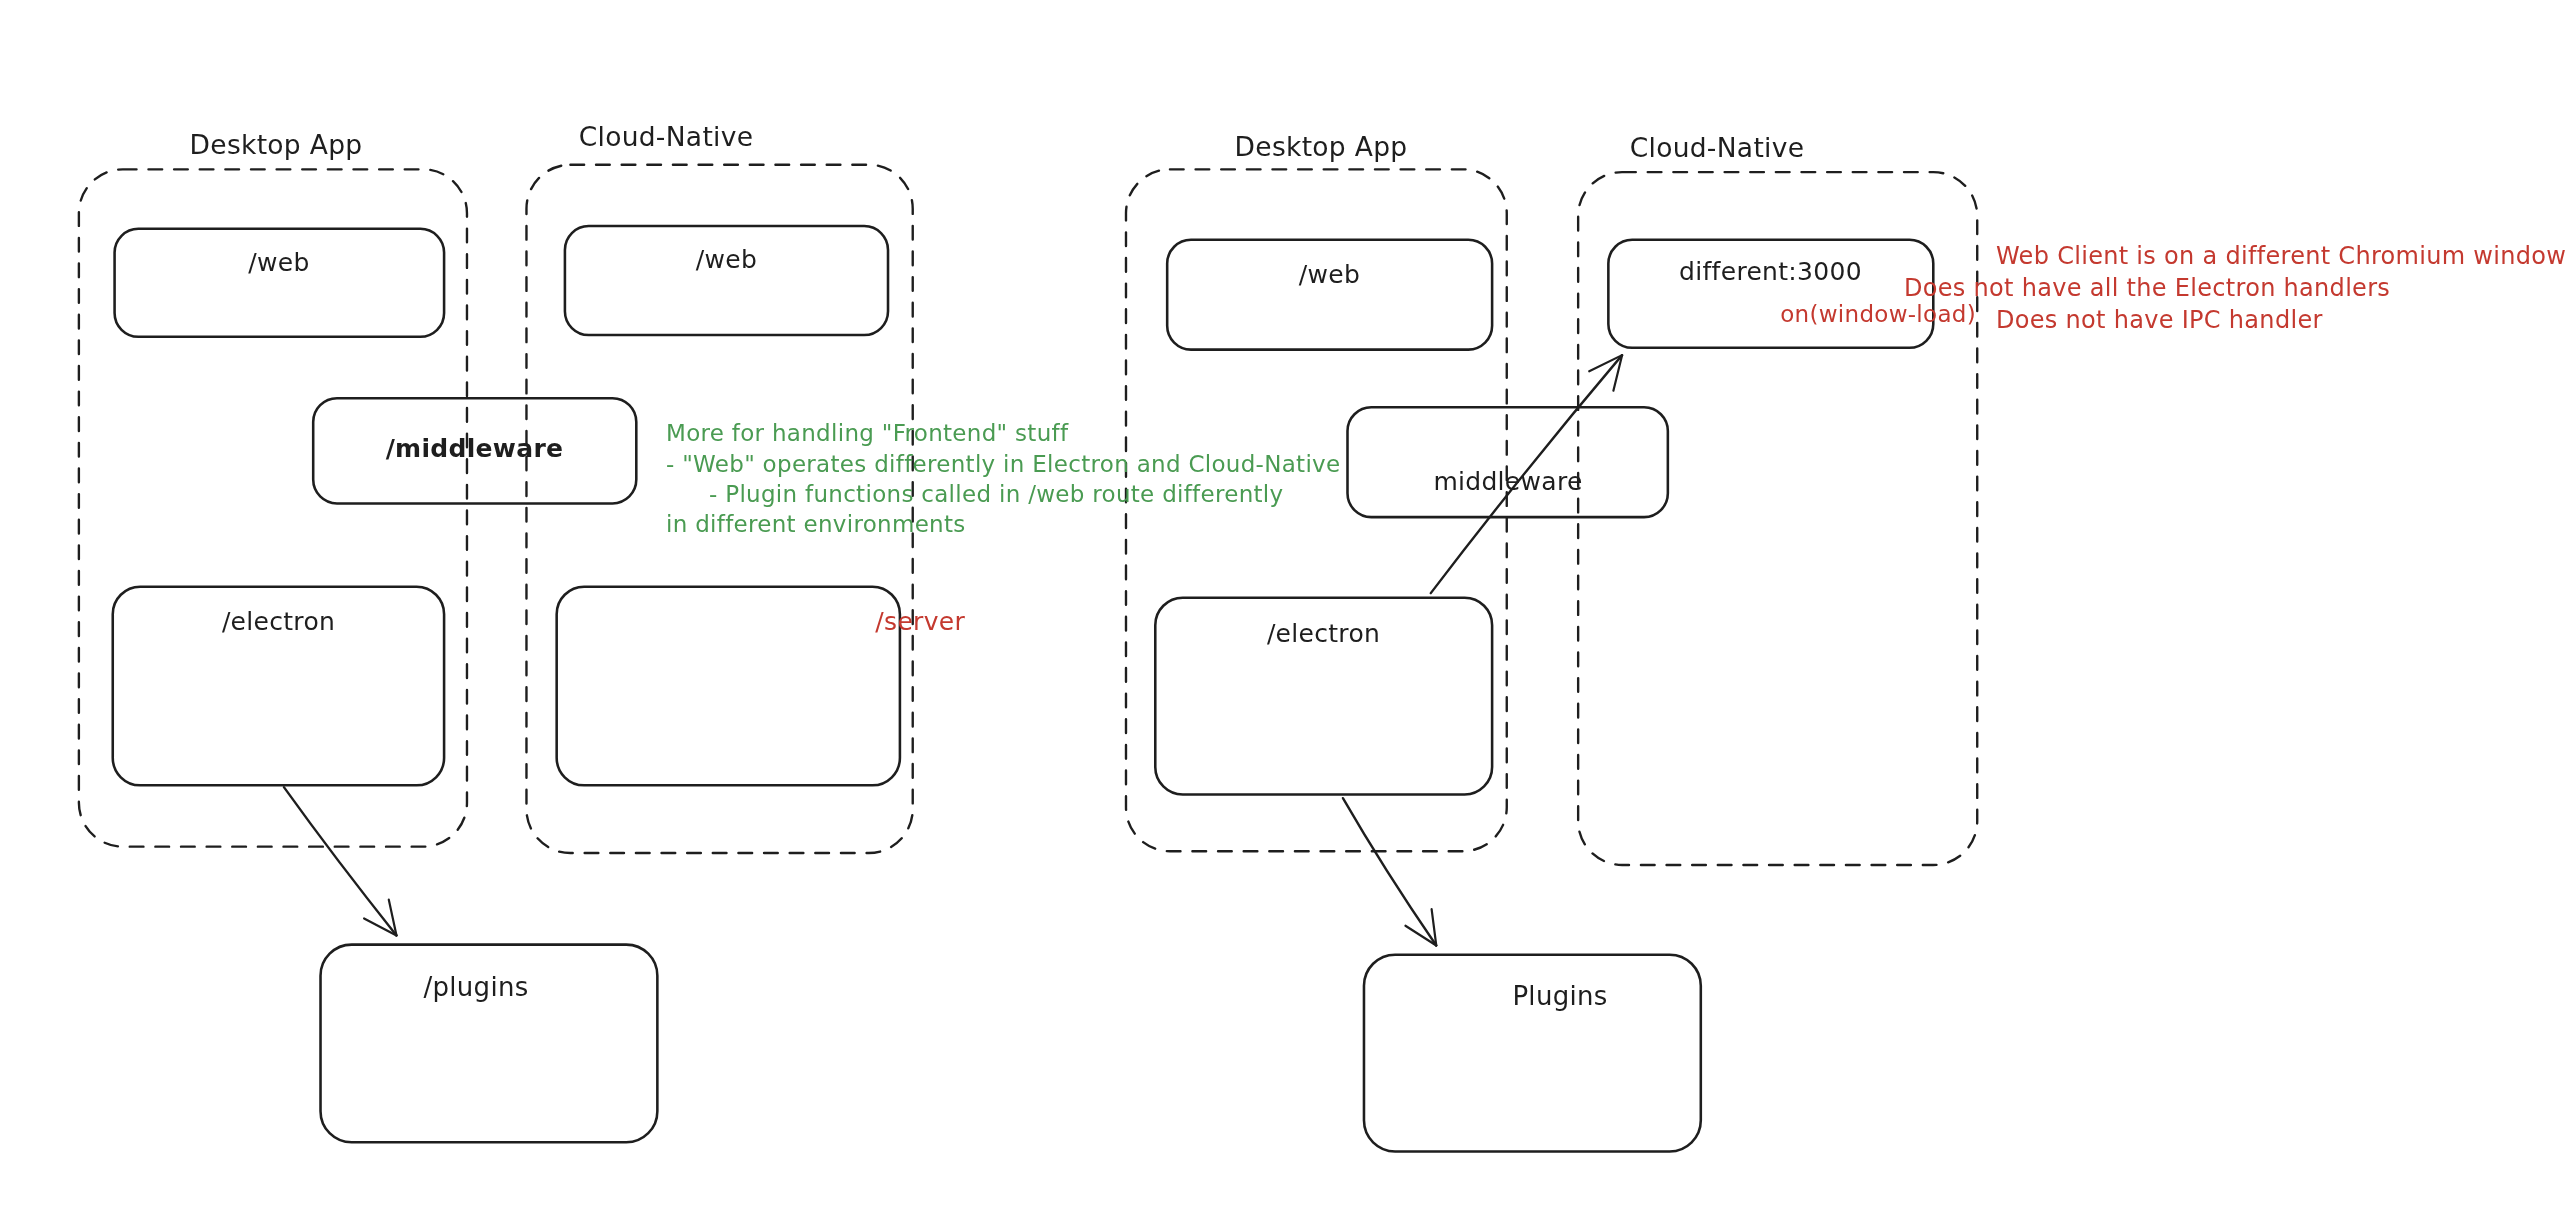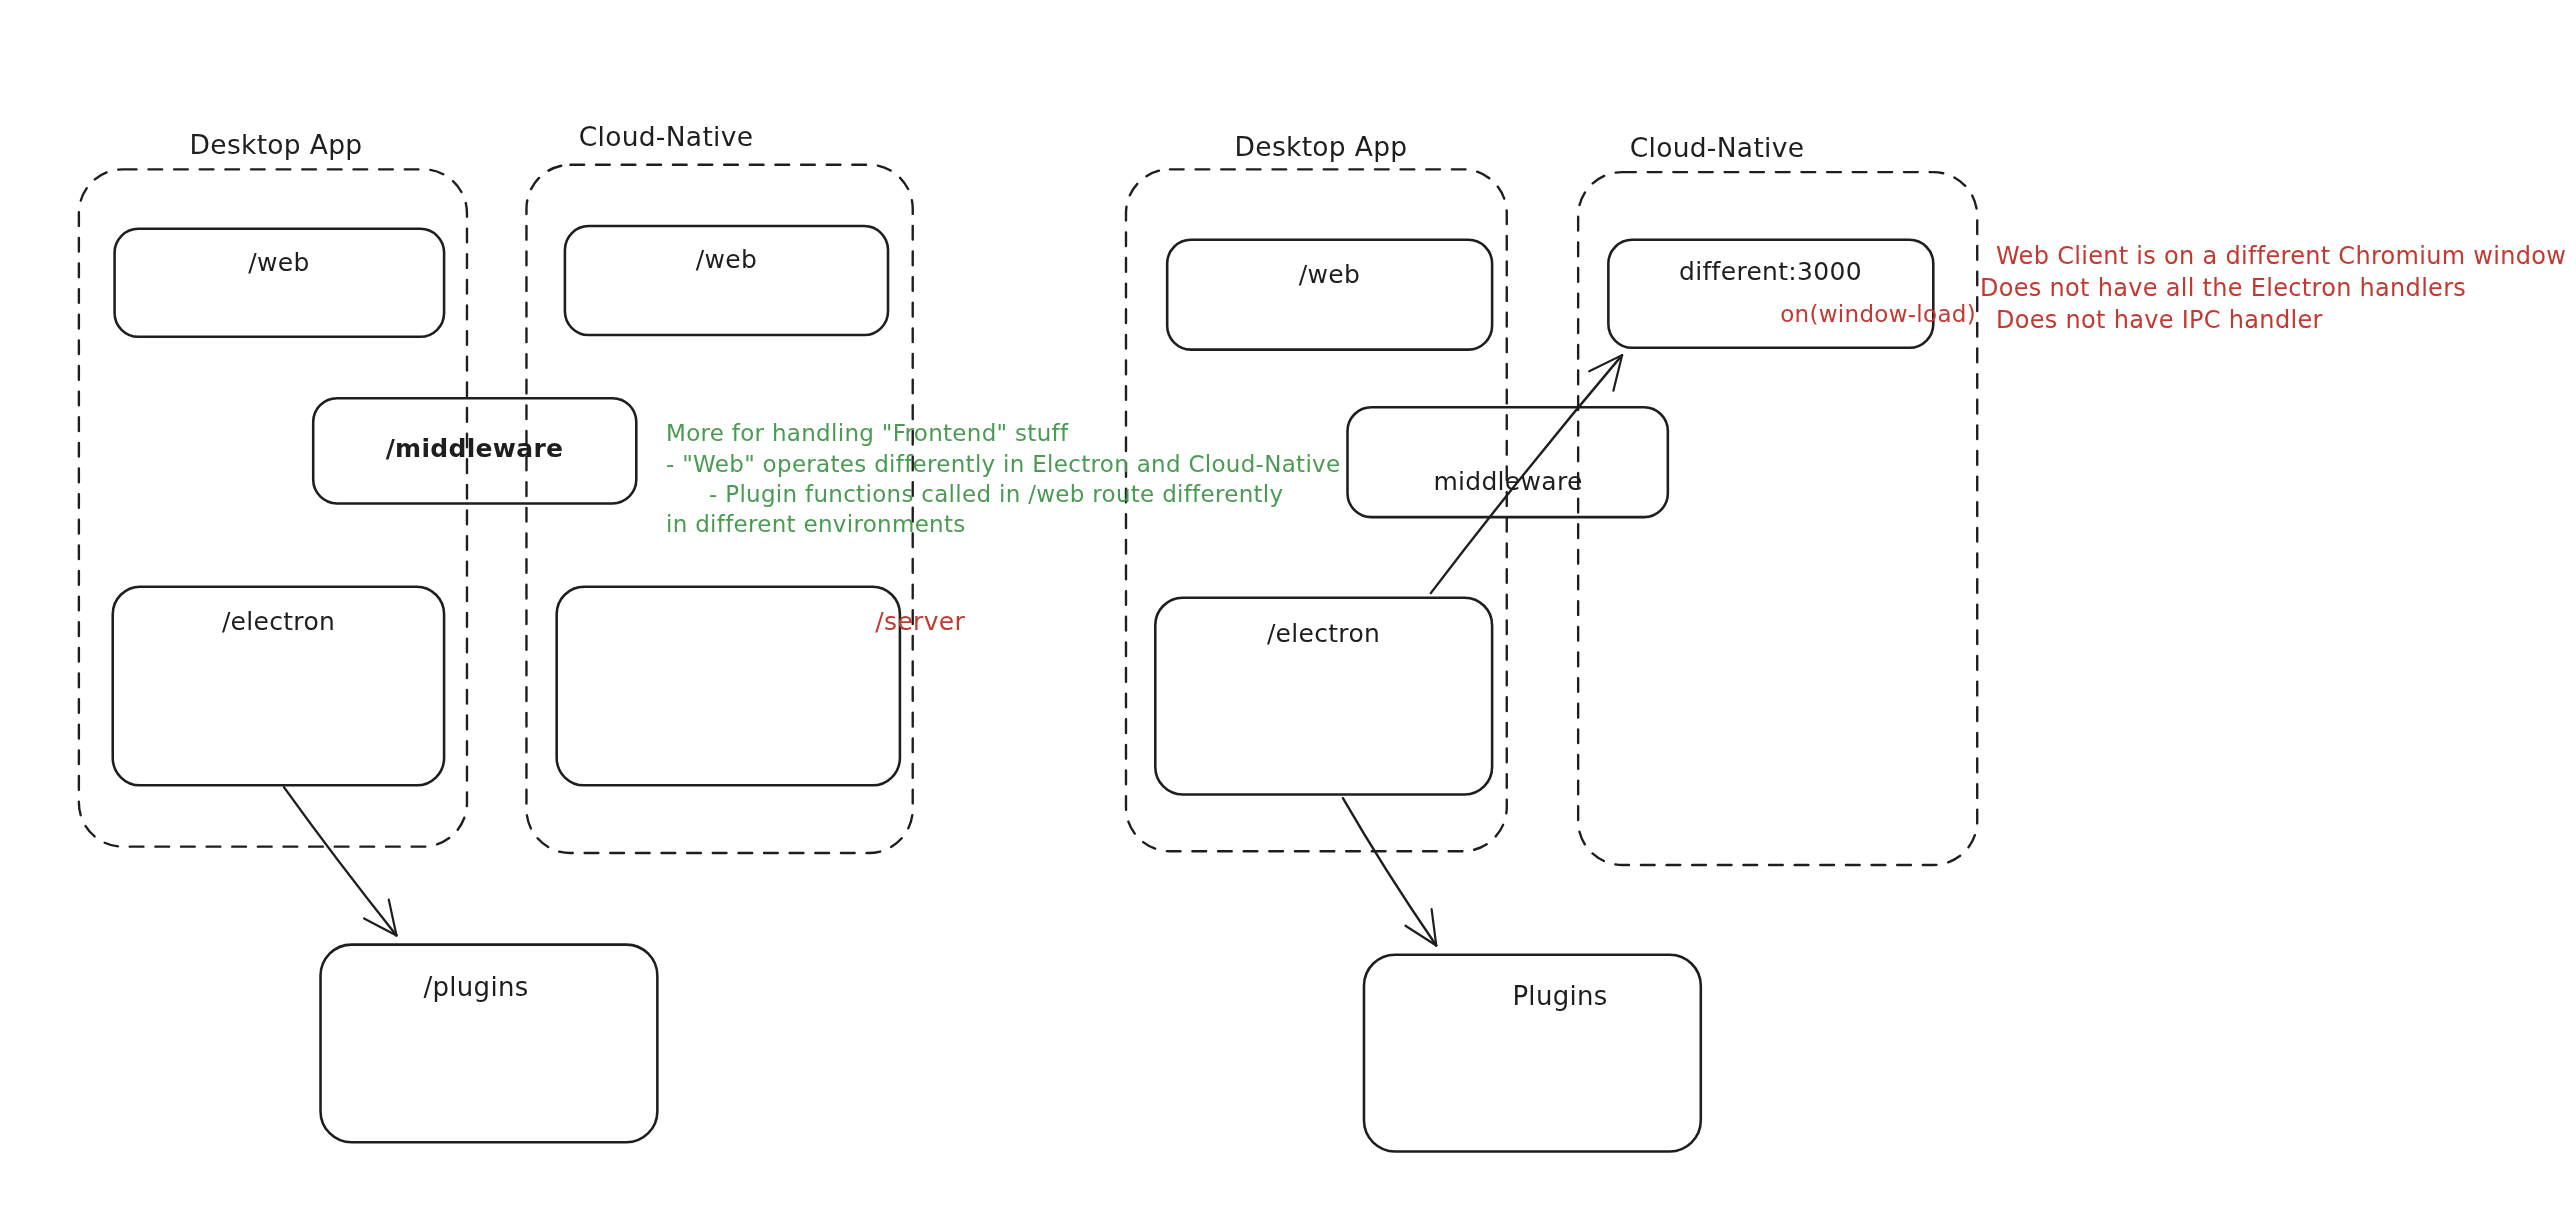--- a/index.html
+++ b/index.html
@@ -123,18 +123,18 @@
   <div class="label box-label red-text" style="left:1650px; top:301px; width:326px; font-size:23px;">on(window-load)</div>
 
   <div class="label box-label" style="left:1348px; top:443px; width:320px;margin-top:24px;">middleware</div>
 
   <div class="label box-label" style="left:1155px; top:619px; width:337px;">/electron</div>
 
   <div class="label box-label" style="left:1364px; top:981px; width:392px; font-size:26px;">Plugins</div>
 
   <div class="note-red">
     <div class="label note-line red-text" style="left:1996px; top:240px;">Web Client is on a different Chromium window</div>
-    <div class="label note-line red-text" style="left:1980px; top:272px;">Does not have all the Electron handlers</div>
+    <div class="label note-line red-text" style="left:1904px; top:272px;">Does not have all the Electron handlers</div>
     <div class="label note-line red-text" style="left:1996px; top:304px;">Does not have IPC handler</div>
   </div>
 
 </div>
 
 
 </body></html>

